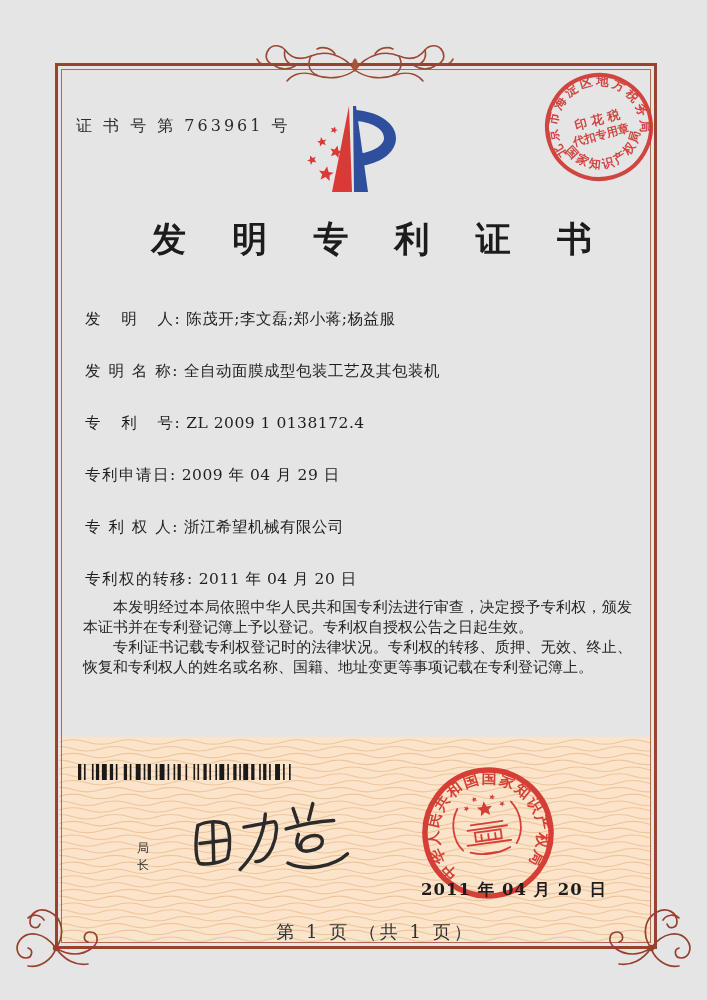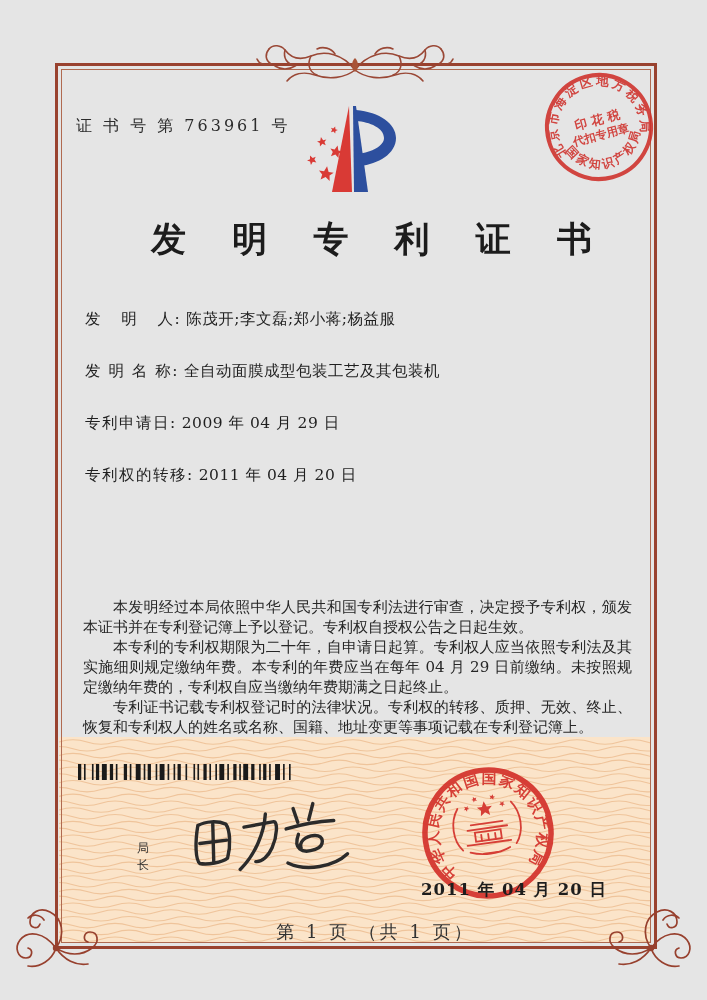--- a/index.html
+++ b/index.html
@@ -164,32 +164,39 @@
   <div class="fields">
     <div class="row">
       <span class="lbl">发   明   人:</span>
       <span class="val">陈茂开;李文磊;郑小蒋;杨益服</span>
     </div>
     <div class="row">
       <span class="lbl">发 明 名 称:</span>
       <span class="val">全自动面膜成型包装工艺及其包装机</span>
     </div>
     <div class="row">
+      <span class="lbl">专   利   号:</span>
+      <span class="val">ZL 2009 1 0138172.4</span>
+    </div>
+    <div class="row">
       <span class="lbl">专利申请日:</span>
       <span class="val">2009 年 04 月 29 日</span>
     </div>
     <div class="row">
+      <span class="lbl">专 利 权 人:</span>
+      <span class="val">浙江希望机械有限公司</span>
+    </div>
+    <div class="row">
       <span class="lbl">专利权的转移:</span>
       <span class="val">2011 年 04 月 20 日</span>
     </div>
   </div>
 
   <div class="paras">
     <p>本发明经过本局依照中华人民共和国专利法进行审查，决定授予专利权，颁发本证书并在专利登记簿上予以登记。专利权自授权公告之日起生效。</p>
-    <p>本专利的专利权期限为二十年，自申请日起算。专利权人应当依照专利法及其实施细则规定缴纳年费。本专利的年费应当在每年 04 月 29 日前缴纳。未按照规定缴纳年费的，专利权自应当缴纳年费期满之日起终止。</p>
     <p>专利证书记载专利权登记时的法律状况。专利权的转移、质押、无效、终止、恢复和专利权人的姓名或名称、国籍、地址变更等事项记载在专利登记簿上。</p>
   </div>
 
   <svg class="barcode" id="barcode" viewBox="0 0 215 16" preserveAspectRatio="none">
       <rect x="0" y="0" width="3.2648148148148146" height="16" fill="#1a1a1a"></rect>
       <rect x="5.972222222222222" y="0" width="1.6324074074074073" height="16" fill="#1a1a1a"></rect>
       <rect x="13.935185185185185" y="0" width="1.6324074074074073" height="16" fill="#1a1a1a"></rect>
       <rect x="17.916666666666668" y="0" width="3.2648148148148146" height="16" fill="#1a1a1a"></rect>
       <rect x="23.88888888888889" y="0" width="4.897222222222222" height="16" fill="#1a1a1a"></rect>
       <rect x="31.85185185185185" y="0" width="3.2648148148148146" height="16" fill="#1a1a1a"></rect>

